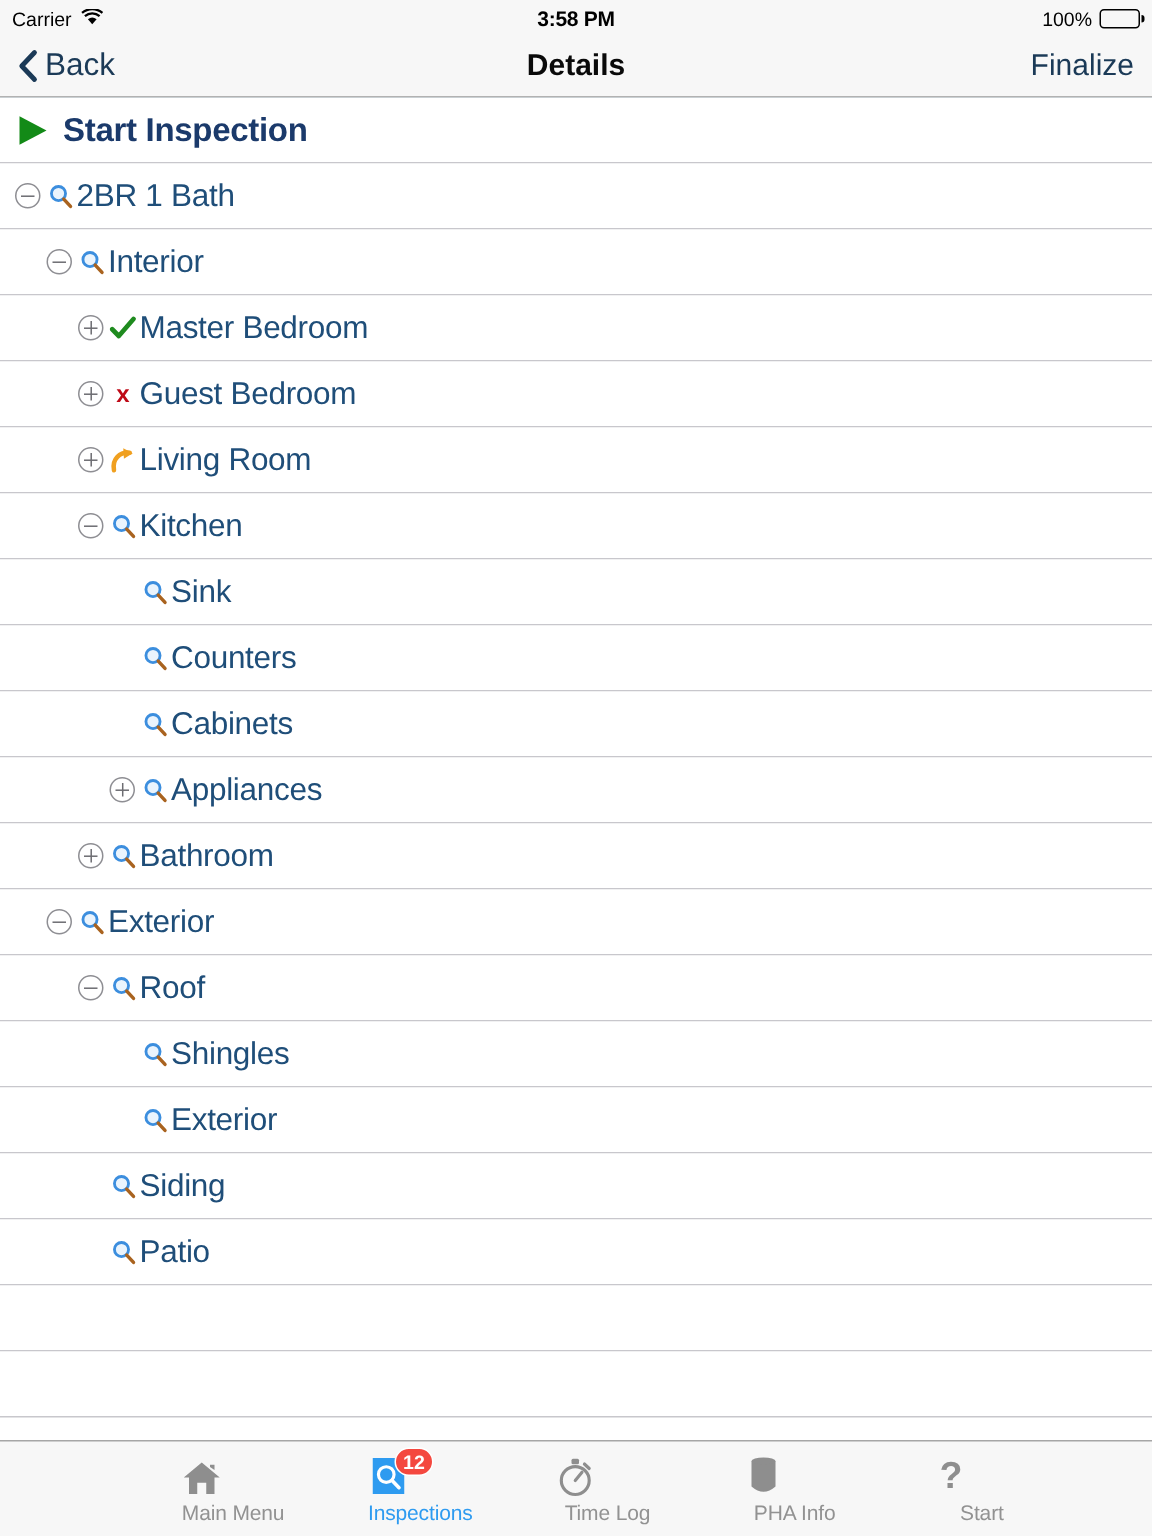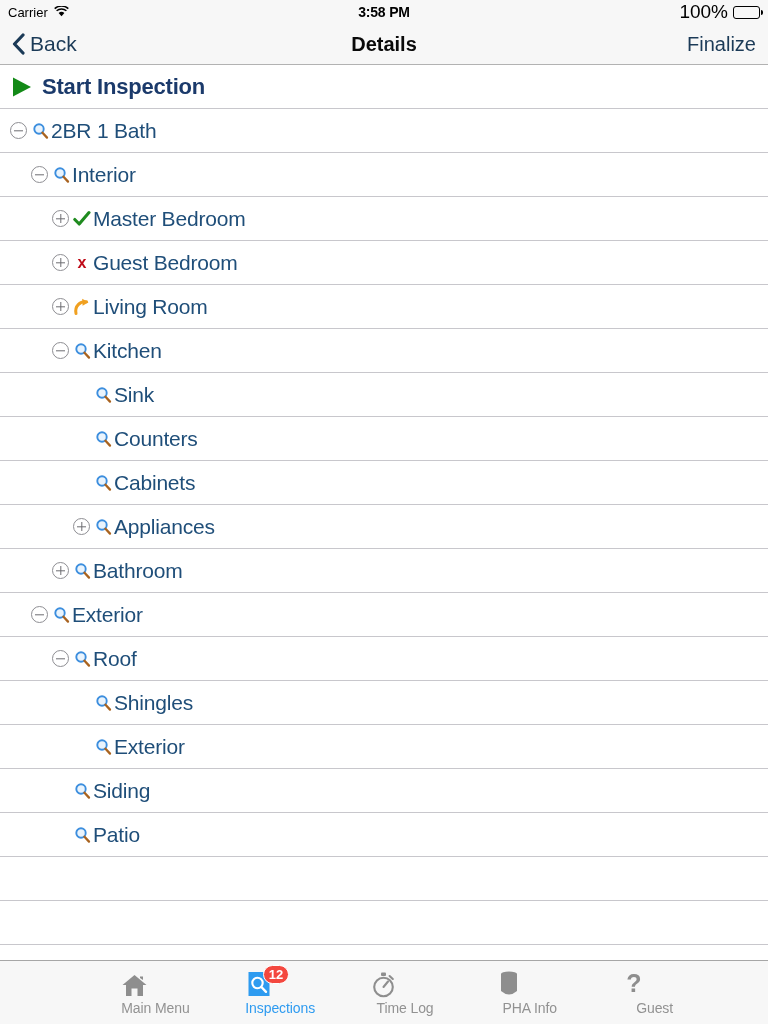--- a/index.html
+++ b/index.html
@@ -73,21 +73,21 @@
     right: -4px; top: 3.5px;
     width: 2px; height: 5px;
     background: #000;
     border-radius: 0 2px 2px 0;
   }
   .battery-fill {
     height: 100%;
     background: #000;
     border-radius: 1px;
   }
-  .battery-pct { font-size: 19px; }
+  .battery-pct { font-size: 13px; }
 
   
   .nav-bar {
     flex: 0 0 41px;
     height: 41px;
     background: #f7f7f7;
     border-bottom: 1px solid #b2b2b2;
     display: flex;
     align-items: center;
     position: relative;
@@ -525,17 +525,17 @@
       </span>
       <span class="tab-label">PHA Info</span>
     </div>
 
     <div class="tab">
       <span class="tab-icon">
         <svg width="20" height="27" viewBox="0 0 20 27">
           <text x="10" y="21" font-family="Liberation Sans, sans-serif" font-size="25" font-weight="bold" fill="#8e8e8e" text-anchor="middle">?</text>
         </svg>
       </span>
-      <span class="tab-label">Guest</span>
+      <span class="tab-label">Start</span>
     </div>
   </div>
 
 </div>
 
 </body></html>

